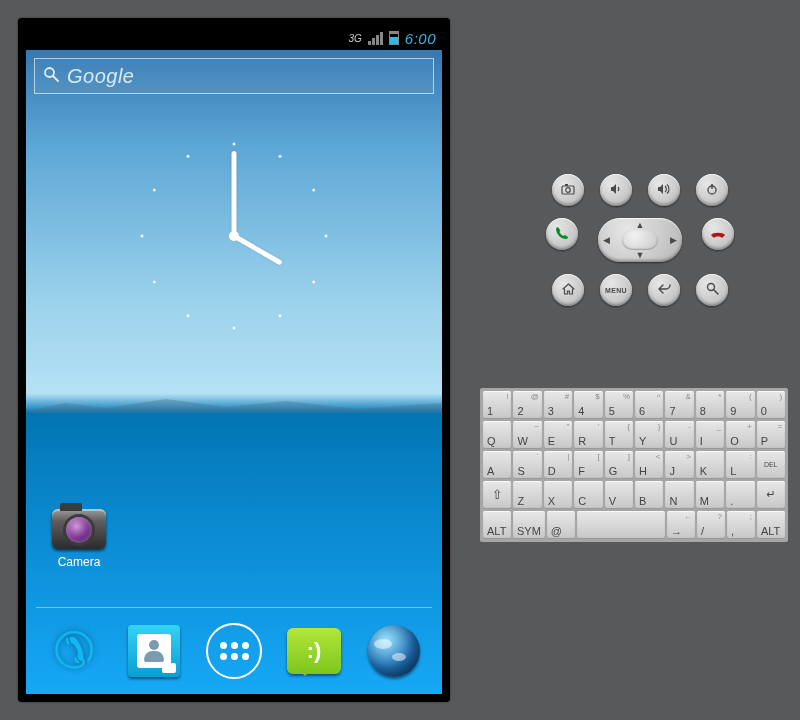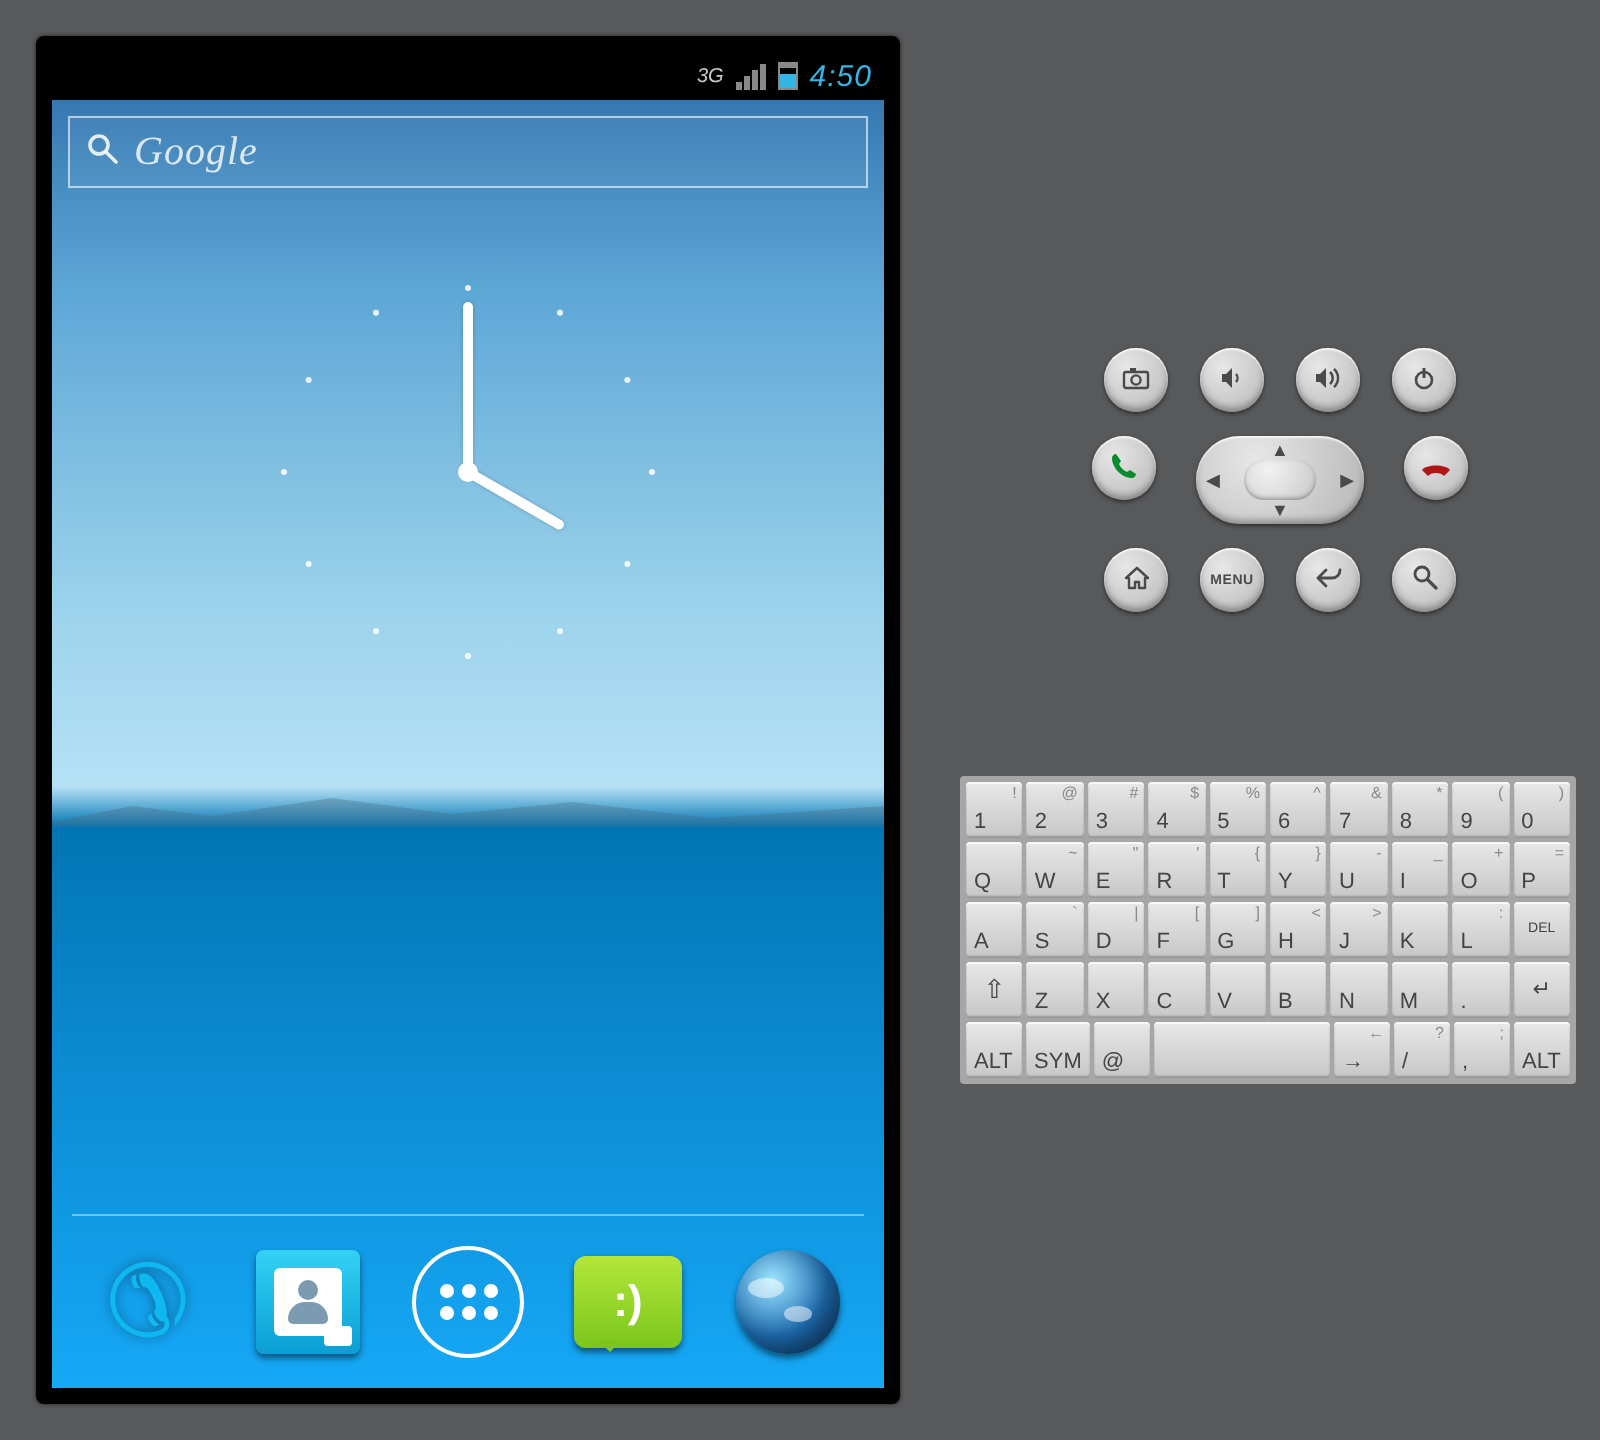--- a/index.html
+++ b/index.html
@@ -56,21 +56,21 @@
   .search-bar {
     margin: 8px;
     height: 36px;
     border: 1px solid rgba(255,255,255,0.6);
     display: flex;
     align-items: center;
     padding: 0 8px;
     background: rgba(255,255,255,0.05);
   }
   .search-bar .mag { color: rgba(255,255,255,0.8); font-size: 18px; margin-right: 8px; }
-  .search-placeholder { color: rgba(255,255,255,0.8); font-size: 20px; font-style: italic; font-family: Liberation Serif, serif; letter-spacing: 0.5px; }
+  .search-placeholder { color: rgba(255,255,255,0.8); font-size: 20px; font-style: italic; font-family: Liberation Sans, sans-serif; letter-spacing: 0.5px; }
 
   .clock-widget {
     position: absolute;
     top: 110px;
     left: 50%;
     transform: translateX(-50%);
     width: 200px; height: 200px;
   }
   .clock-face { position: absolute; inset: 0; }
   .clock-hand { position: absolute; left: 50%; bottom: 50%; width: 5px; background: #fff; transform-origin: 50% 100%; border-radius: 3px; box-shadow: 0 0 2px rgba(0,0,0,.2); }
@@ -217,21 +217,21 @@
       <span>3G</span>
       <span class="signal">
         <span class="sig-bar" style="height:4px"></span>
         <span class="sig-bar" style="height:7px"></span>
         <span class="sig-bar" style="height:10px"></span>
         <span class="sig-bar" style="height:13px"></span>
       </span>
       <span class="battery-icon">
           <span class="battery-fill"></span>
         </span>
-      <span class="status-time">4:50</span>
+      <span class="status-time">6:00</span>
     </div>
 
     <div class="search-bar">
       <span class="mag">
         <svg width="16" height="16" viewBox="0 0 16 16">
             <circle cx="6.5" cy="6.5" r="4.5" fill="none" stroke="rgba(255,255,255,.85)" stroke-width="1.8"></circle>
             <line x1="10" y1="10" x2="15" y2="15" stroke="rgba(255,255,255,.85)" stroke-width="1.8" stroke-linecap="round"></line>
           </svg>
       </span>
       <span class="search-placeholder">Google</span>
@@ -254,20 +254,26 @@
         </div>
       <div class="clock-hand hand-hour" id="hand-hour" style="transform: translateX(-50%) rotate(120deg);"></div>
       <div class="clock-hand hand-minute" id="hand-minute" style="transform: translateX(-50%) rotate(0deg);"></div>
       <div class="clock-center"></div>
     </div>
 
     <svg class="mountains" viewBox="0 0 416 20" preserveAspectRatio="none">
       <path d="M0 18 L40 10 L80 15 L140 6 L200 14 L260 8 L330 16 L416 10 L416 20 L0 20 Z" fill="#4a6b82"></path>
     </svg>
 
+    <div class="app-icon-camera">
+      <div class="camera-body">
+          <div class="camera-lens"></div>
+        </div>
+      <div>Camera</div>
+    </div>
 
     <div class="divider"></div>
 
     <div class="dock">
       <div class="dock-icon">
           <span class="phone-glyph">✆</span>
         </div>
       <div class="dock-icon">
         <div class="contacts-tile">
             <div class="contacts-inner">

